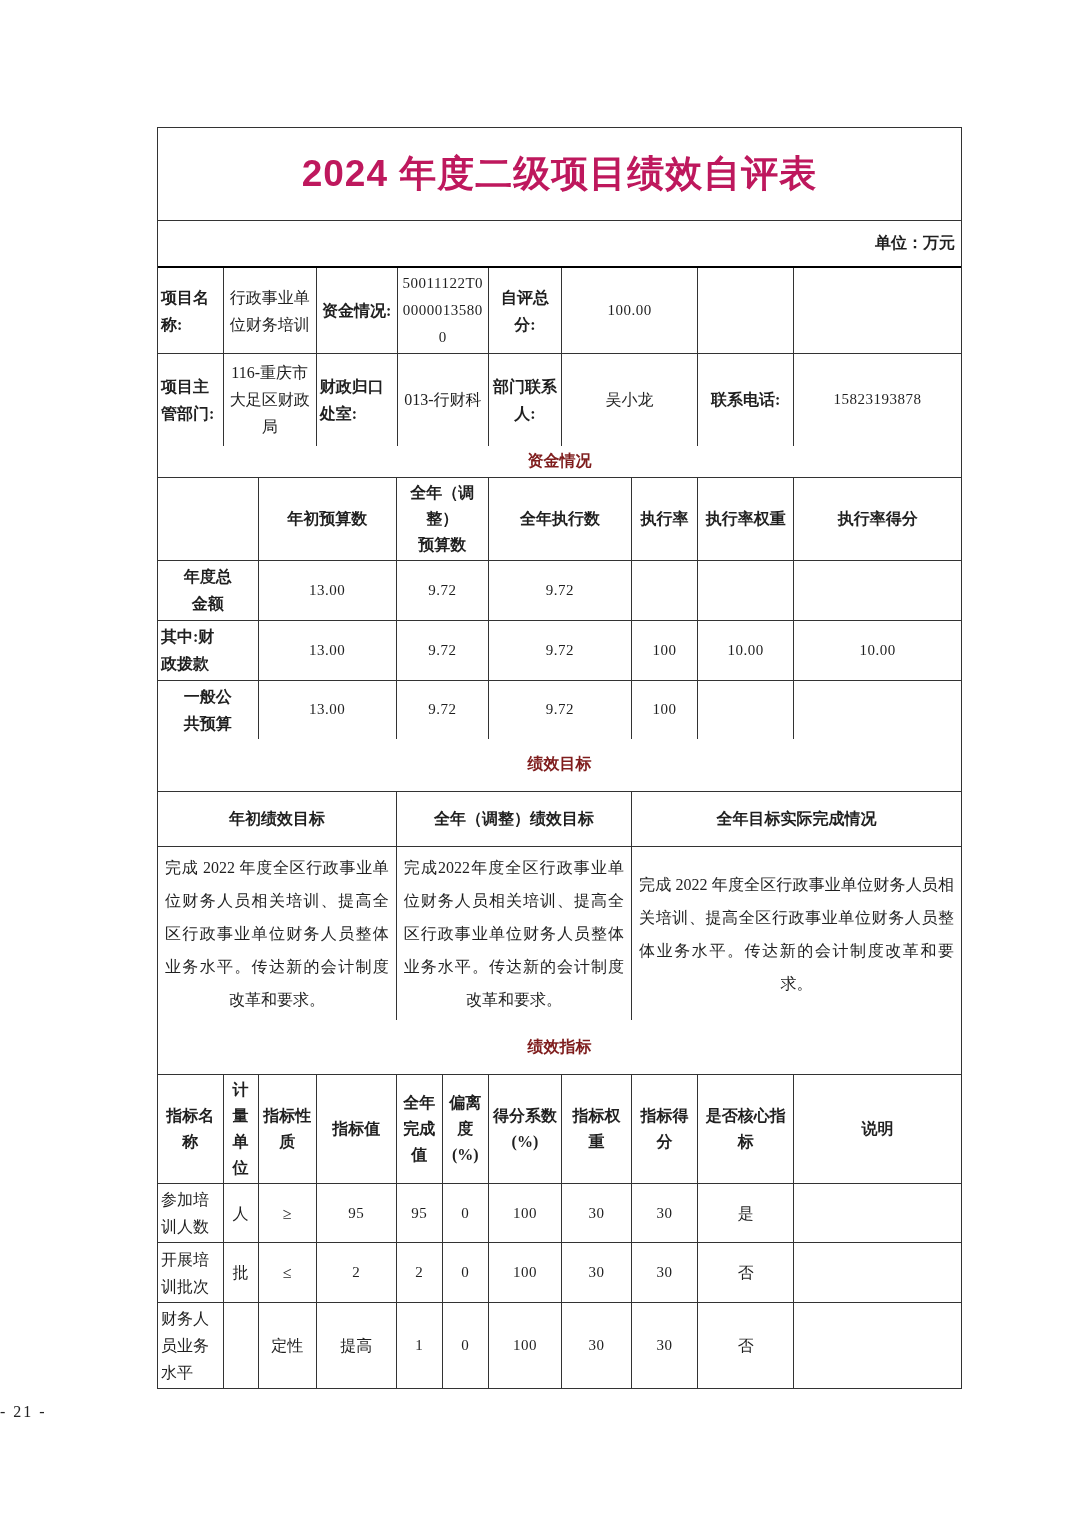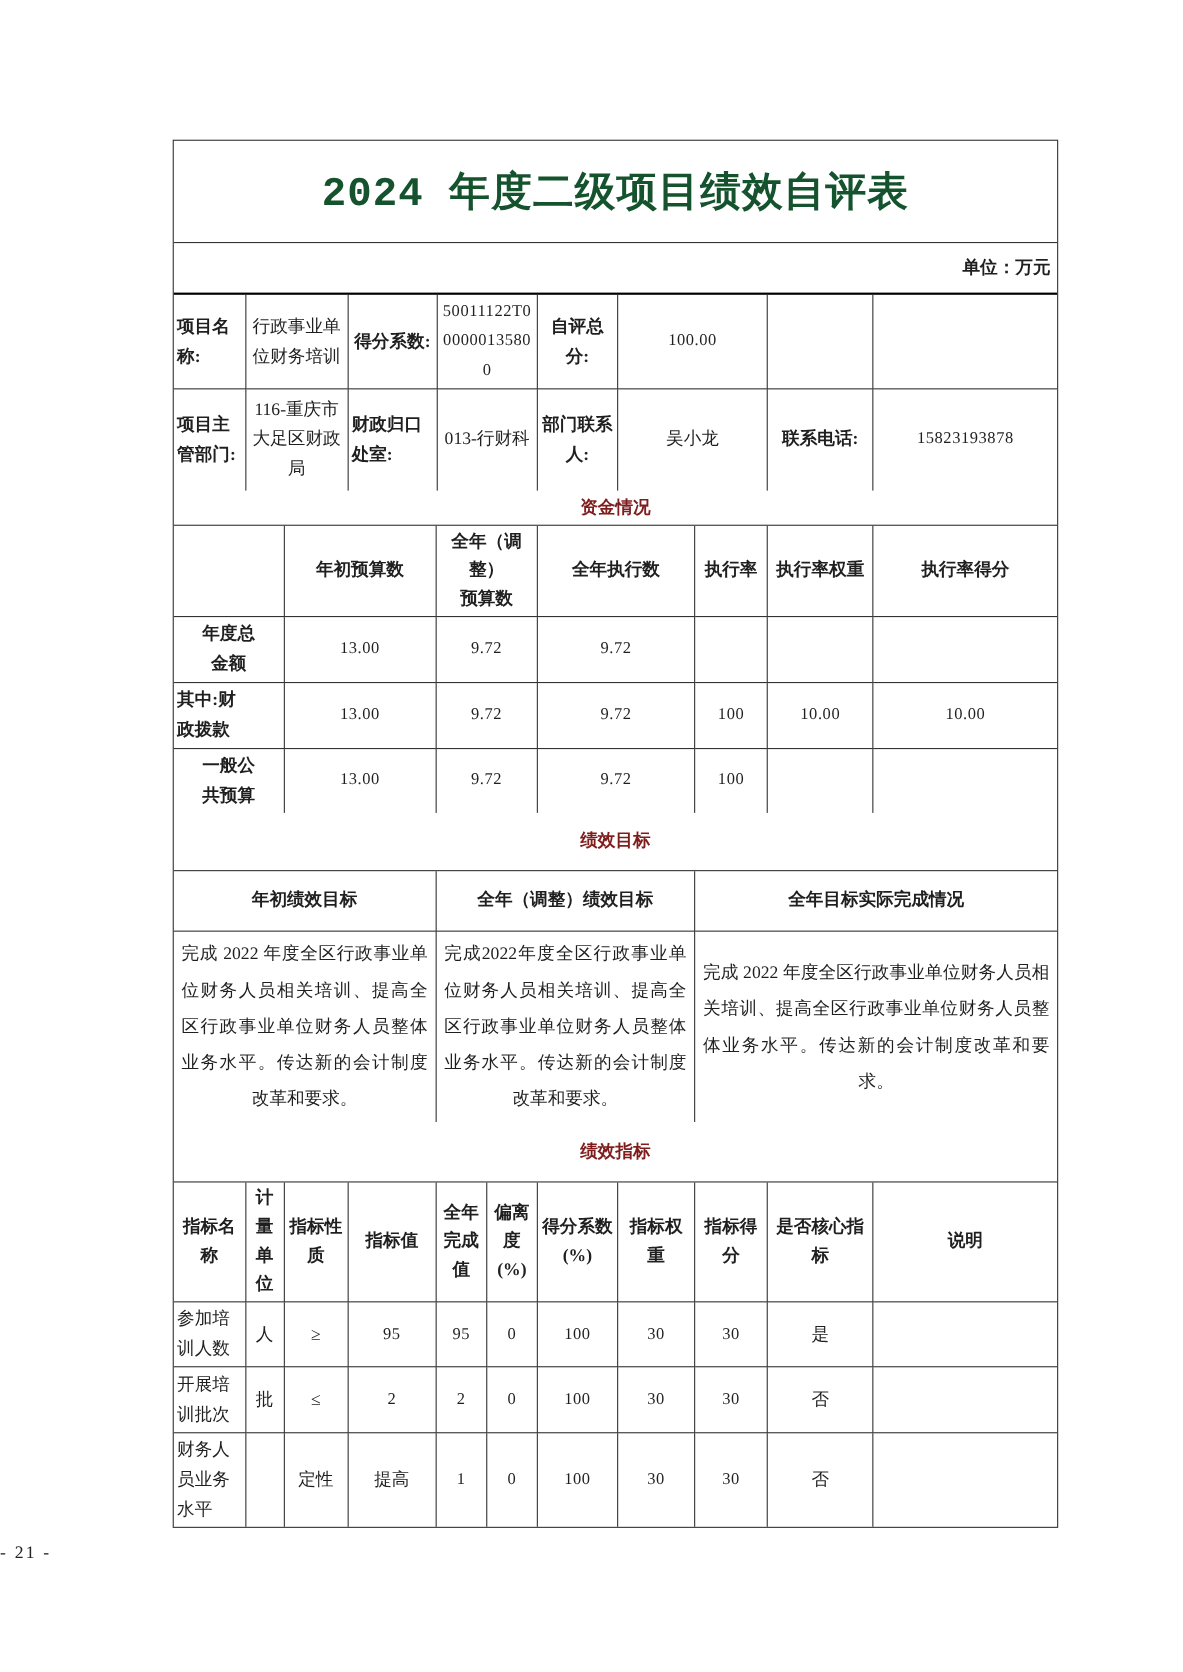--- a/index.html
+++ b/index.html
@@ -10,22 +10,22 @@
   }
   .doc-table{
     position:absolute;left:157px;top:127px;width:805px;
     border:1px solid #333;box-sizing:border-box;background:#fff;
   }
   .title-block{
     height:92px;border-bottom:1px solid #333;
     display:flex;align-items:center;justify-content:center;
   }
   .title-block h1{
-    margin:12px;font-family:Liberation Mono, monospace;
-    font-weight:700;font-size:37px;color:#14532d;letter-spacing:1px;
+    margin:12px;font-family:Liberation Sans, sans-serif;
+    font-weight:700;font-size:37px;color:#be185d;letter-spacing:1px;
   }
   .unit-row{
     height:47px;border-bottom:2px solid #000000;
     display:flex;align-items:center;justify-content:flex-end;
     font-weight:700;font-size:16px;padding-right:6px;box-sizing:border-box;
   }
   .section-bar{
     border-bottom:1px solid #333;
     display:flex;align-items:center;justify-content:center;
     font-weight:700;font-size:16px;color:#7f1d1d;
@@ -81,21 +81,21 @@
         <col style="width:136px">
         <col style="width:96px">
         <col style="width:167px">
     </colgroup>
     <tbody>
         <tr style="height:84px">
       <td class="lbl left">项目名
 称:</td>
       <td>行政事业单
 位财务培训</td>
-      <td class="lbl">得分系数:</td>
+      <td class="lbl">资金情况:</td>
       <td class="num">50011122T0
 0000013580
 0</td>
       <td class="lbl">自评总
 分:</td>
       <td class="num">100.00</td>
       <td></td>
       <td></td>
     </tr>
     <tr style="height:92px">

